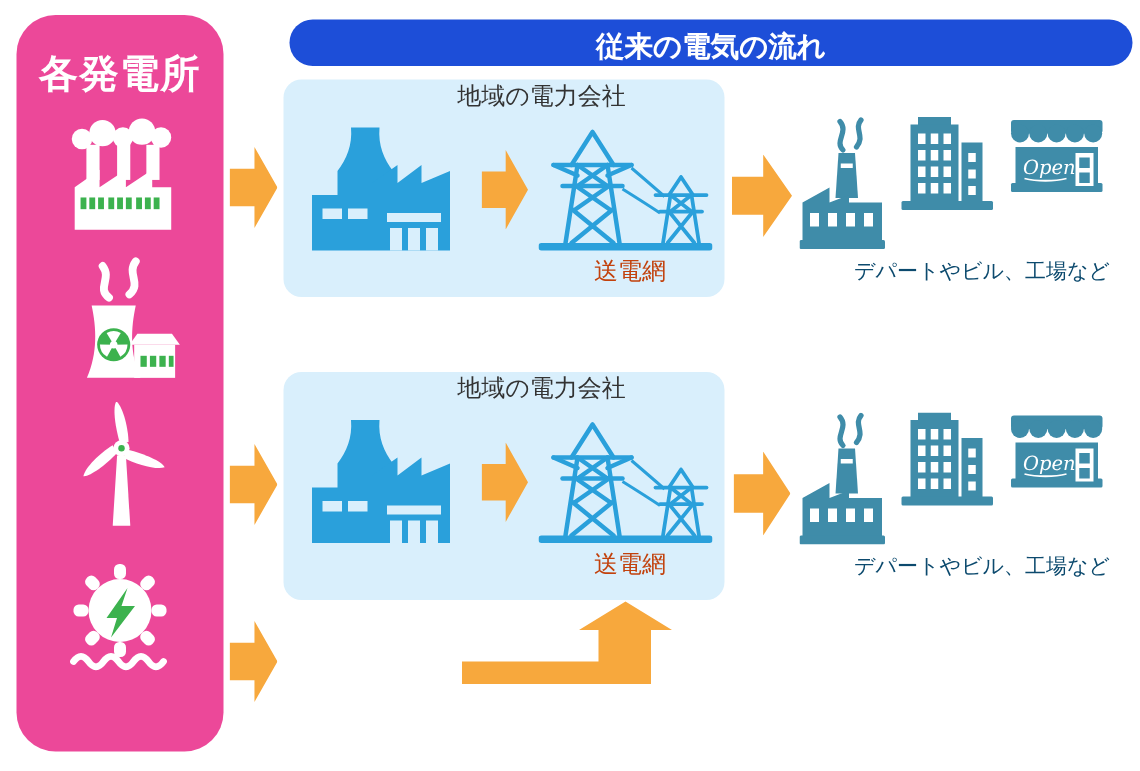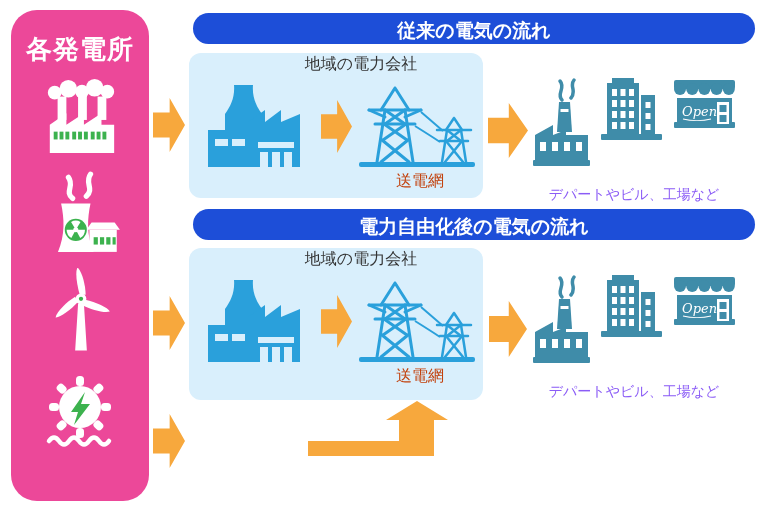--- a/index.html
+++ b/index.html
@@ -47,21 +47,21 @@
   .ca1 { left:488px; top:103px; width:40px; height:55px; }
   .ca2 { left:489px; top:301px; width:38px; height:56px; }
   .l-arrow { left:300px; top:396px; width:152px; height:64px; }
 
   
   .consumers { left:528px; width:212px; }
   .c1 { top:78px; }
   .c2 { top:275px; }
   .crow { display:flex; justify-content:center;
     gap:10px; height:88px; }
-  .clabel { margin-top:20px; text-align:center; font-size:14px; color:#8b5cf6;
+  .clabel { margin-top:6px; text-align:right; font-size:14px; color:#0c4a6e;
     white-space:nowrap; }
 
   
   .supplier { left:210px; top:402px; width:95px; text-align:center; }
   .supplier svg { display:block; margin:0 auto; }
   .supplier-label { margin-top:4px; font-size:14px; color:#1a1a1a; white-space:nowrap; }
 </style>
 </head>
 <body>
 
@@ -261,23 +261,20 @@
         <text x="9" y="38" font-size="13" font-style="italic" fill="#fff" font-family="'DejaVu Serif',serif">Open</text>
         <path d="M10,41 C18,43 30,43 38,41" stroke="#fff" stroke-width="1.2" fill="none"></path>
         <rect x="44" y="24" width="12" height="22" fill="#fff"></rect>
         <rect x="46.5" y="27" width="7" height="7" fill="#3f8ca9"></rect>
         <rect x="46.5" y="37" width="7" height="7" fill="#3f8ca9"></rect>
       </svg>
     </div>
     <div class="clabel">デパートやビル、工場など</div>
   </div>
 
-  <div class="abs banner banner2">
-    <span>電力自由化後の電気の流れ</span>
-  </div>
 
   <div class="abs ubox box2">
     <div class="ubox-title">地域の電力会社</div>
     <svg class="abs plant-icon" viewBox="0 0 102 86">
       <g fill="#2aa0db">
         <path d="M31,2 H50 C49,14 53,23 59,31 V48 H22 V31 C28,23 32,14 31,2 Z"></path>
         <path d="M5,84 V47 H45 V39 L62,27 V39 L78,27 V39 L97,31 V84 Z"></path>
       </g>
       <g fill="#d9effc">
         <rect x="12" y="56" width="13" height="7"></rect>

